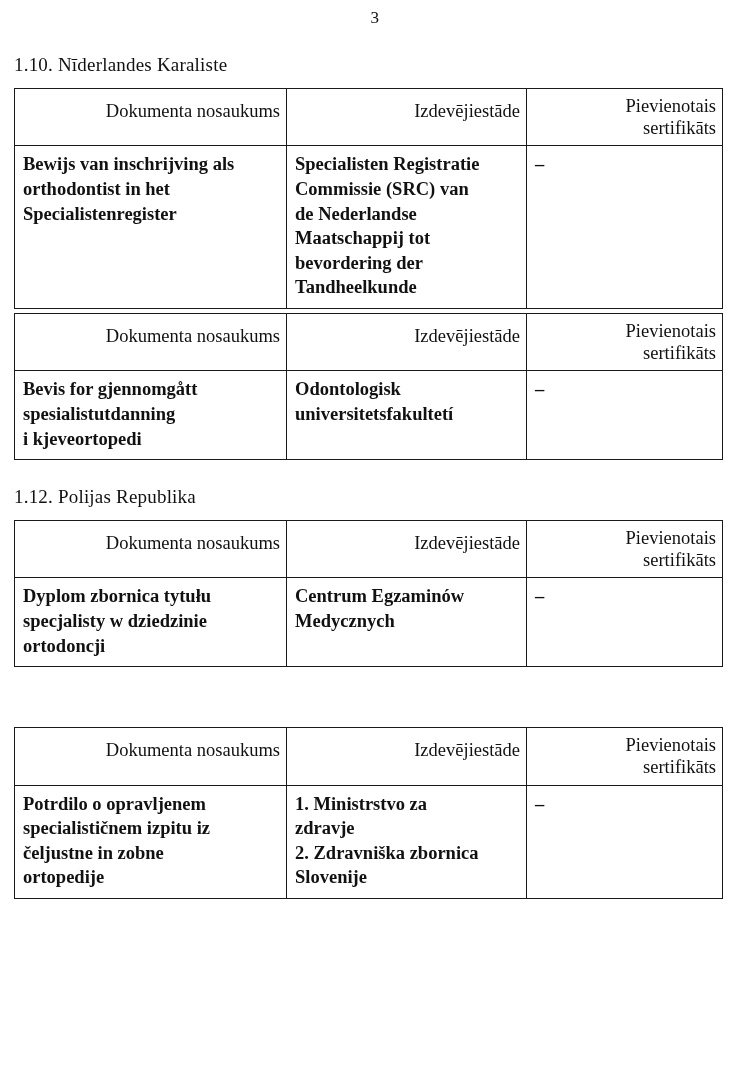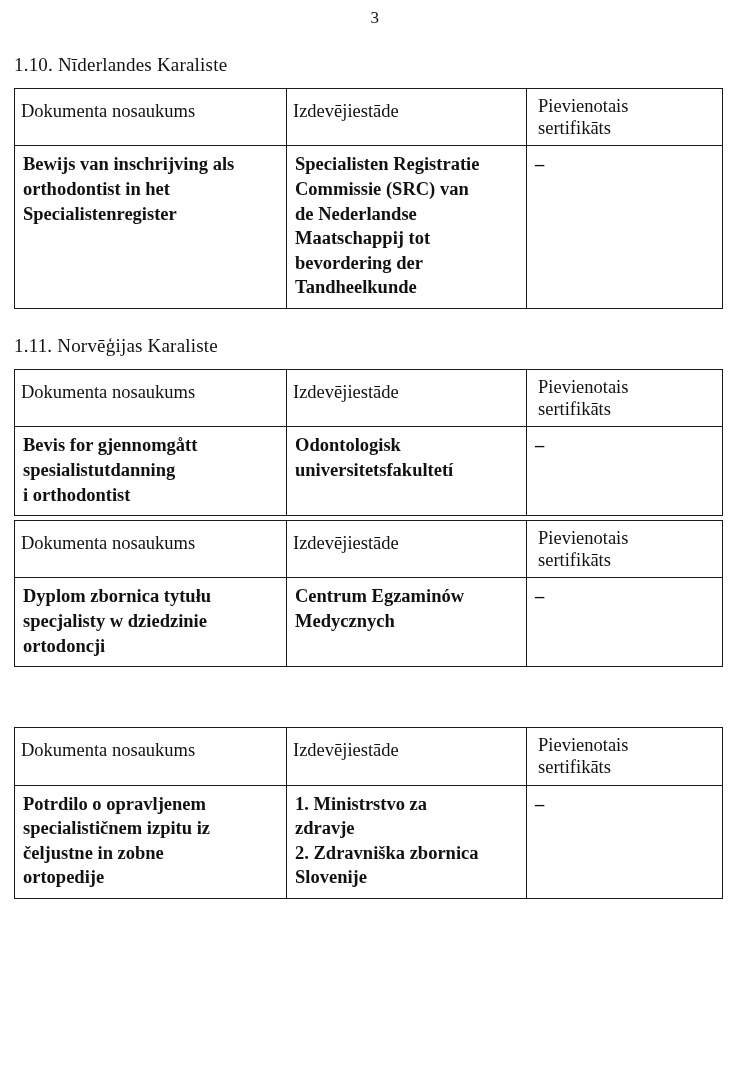--- a/index.html
+++ b/index.html
@@ -38,21 +38,21 @@
   }
   table.doc-table th,
   table.doc-table td {
     border: 1px solid #1a1a1a;
     vertical-align: top;
     font-weight: normal;
     font-size: 18.5px;
     line-height: 1.33;
   }
   table.doc-table th {
-    text-align: left;
+    text-align: right;
     padding: 10px 6px 10px 6px;
   }
   table.doc-table th.wrap2 {
     padding: 6px 6px 6px 11px;
     line-height: 1.2;
   }
   table.doc-table td {
     padding: 6px 8px 8px 8px;
     font-weight: bold;
   }
@@ -102,21 +102,20 @@
             <span class="cellline">de Nederlandse</span>
             <span class="cellline">Maatschappij tot</span>
             <span class="cellline">bevordering der</span>
             <span class="cellline">Tandheelkunde</span>
           </td>
           <td class="dash">–</td>
         </tr>
       </tbody>
     </table>
 
-    <div class="section-heading">1.11. Norvēģijas Karaliste</div>
     <table class="doc-table">
       <colgroup>
           <col class="c1">
           <col class="c2">
           <col class="c3">
         </colgroup>
       <thead>
         <tr>
           <th>Dokumenta nosaukums</th>
           <th>Izdevējiestāde</th>
@@ -124,31 +123,32 @@
             <span class="cellline">Pievienotais</span>
             <span class="cellline">sertifikāts</span>
           </th>
         </tr>
       </thead>
       <tbody>
         <tr>
           <td>
             <span class="cellline">Bevis for gjennomgått</span>
             <span class="cellline">spesialistutdanning</span>
-            <span class="cellline">i orthodontist</span>
+            <span class="cellline">i kjeveortopedi</span>
           </td>
           <td>
             <span class="cellline">Odontologisk</span>
             <span class="cellline">universitetsfakultetí</span>
           </td>
           <td class="dash">–</td>
         </tr>
       </tbody>
     </table>
 
+    <div class="section-heading">1.12. Polijas Republika</div>
     <table class="doc-table">
       <colgroup>
           <col class="c1">
           <col class="c2">
           <col class="c3">
         </colgroup>
       <thead>
         <tr>
           <th>Dokumenta nosaukums</th>
           <th>Izdevējiestāde</th>

